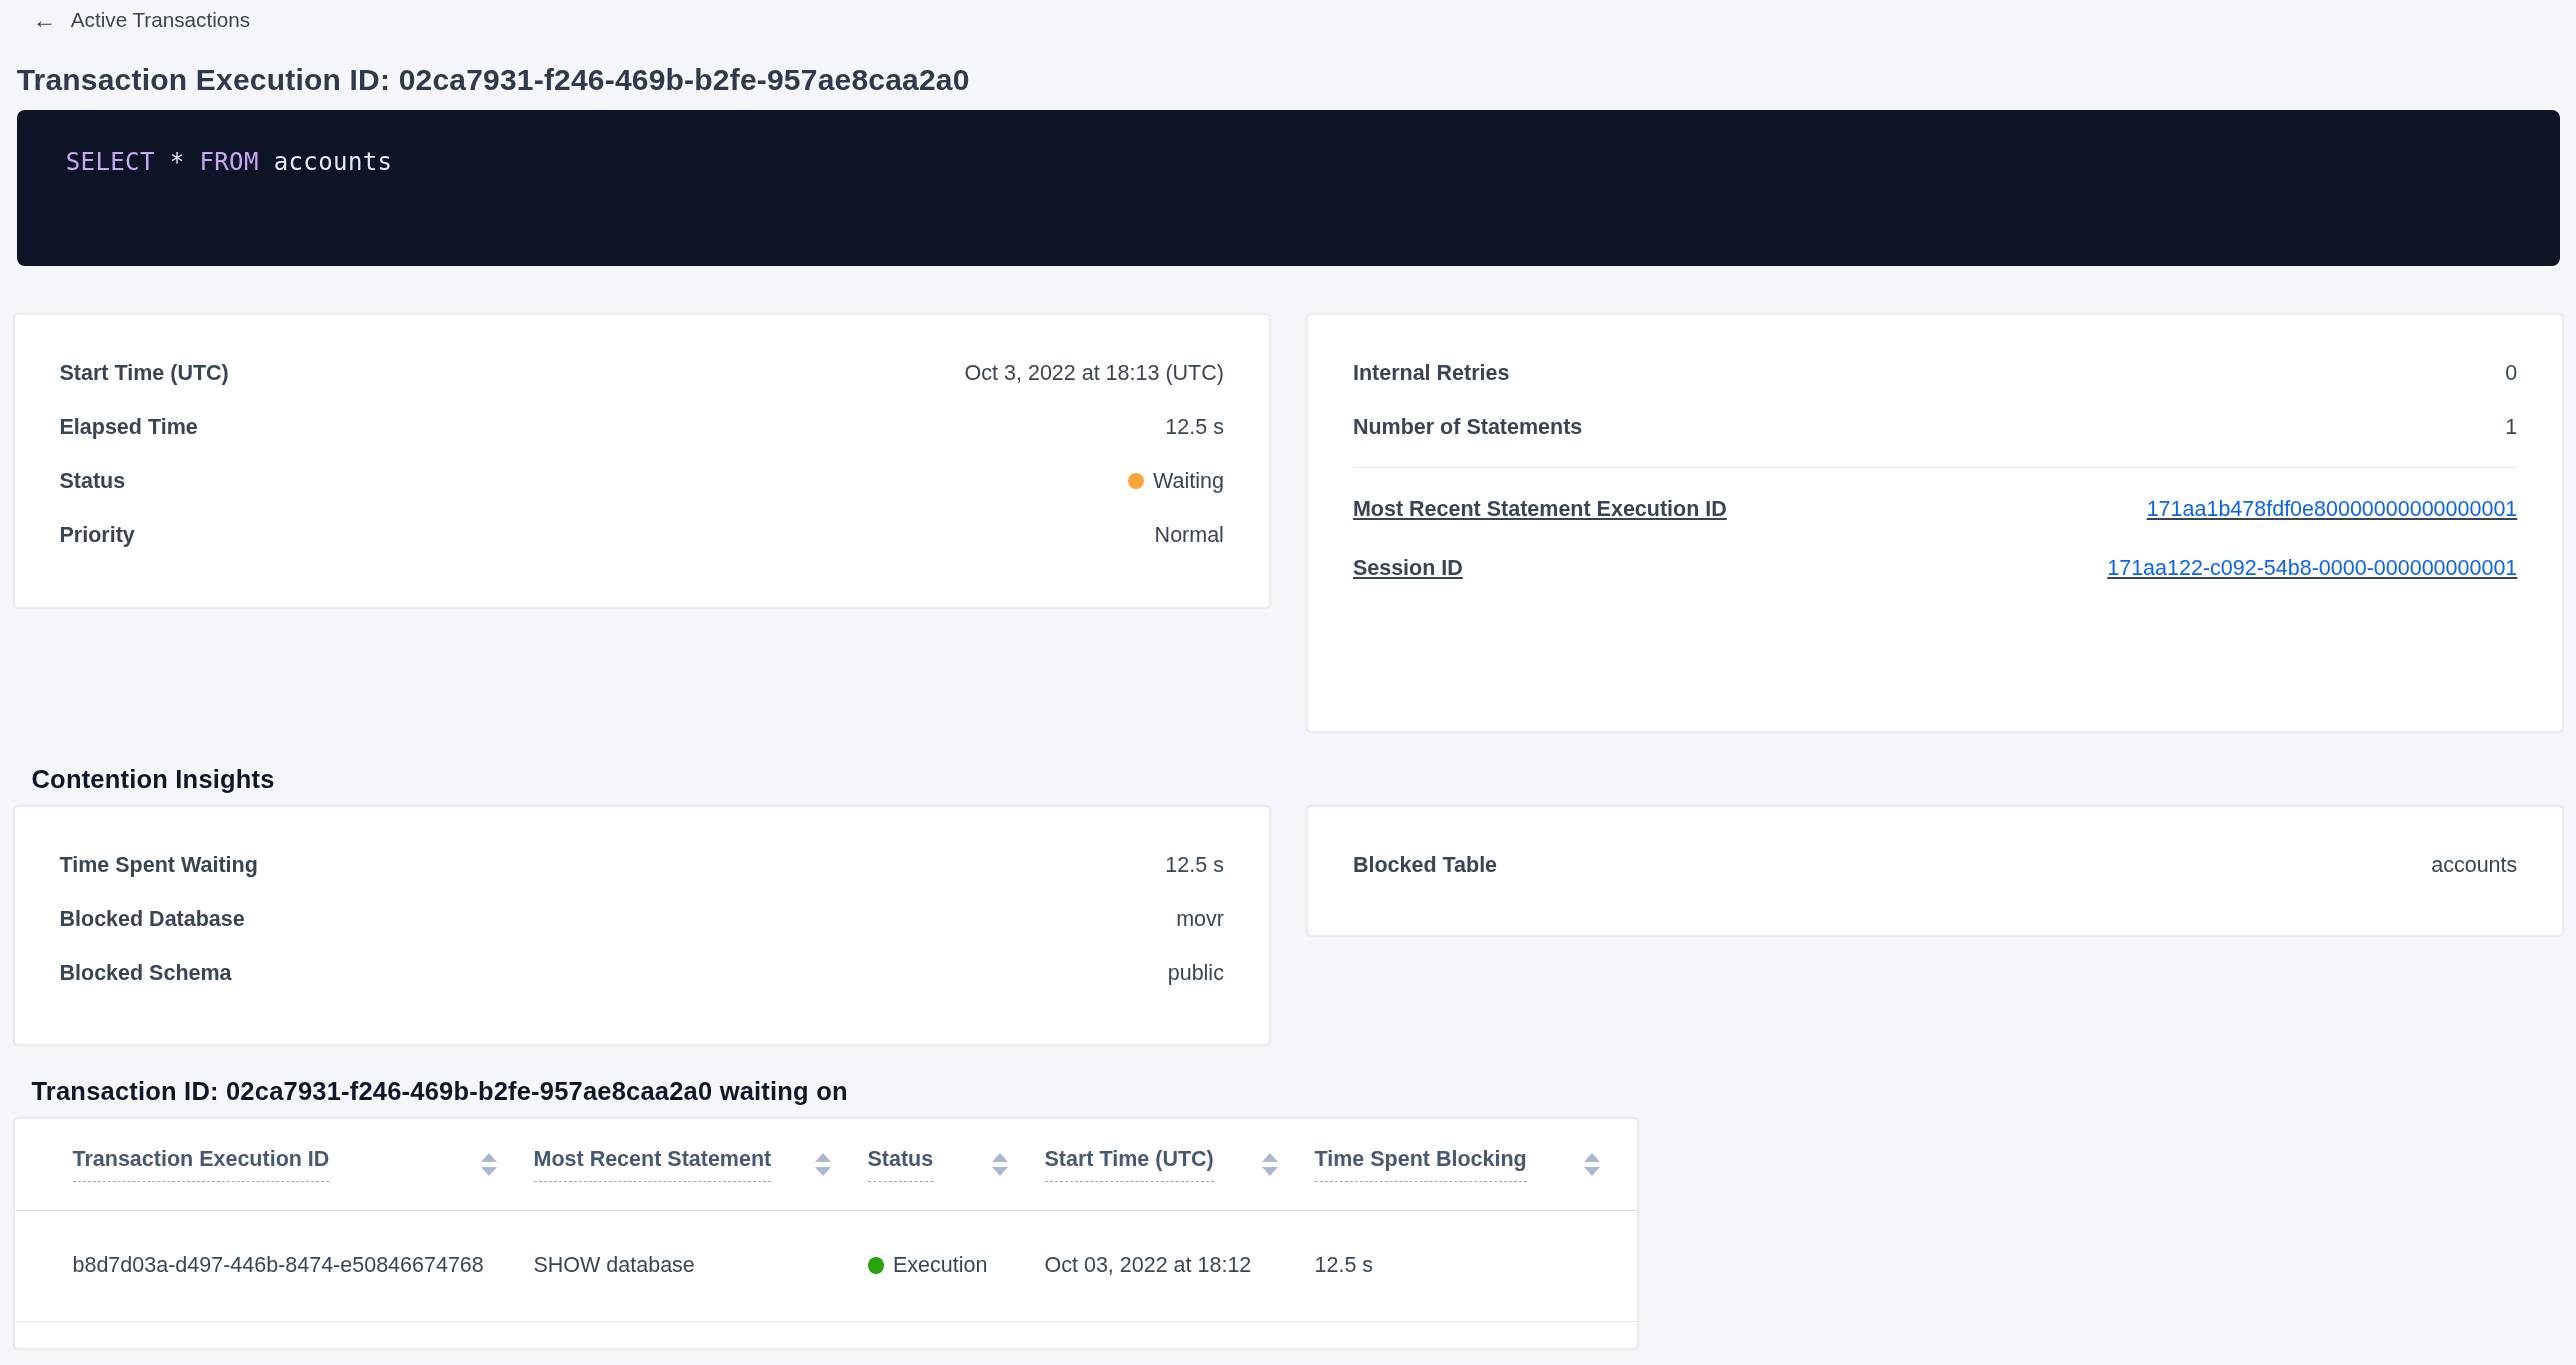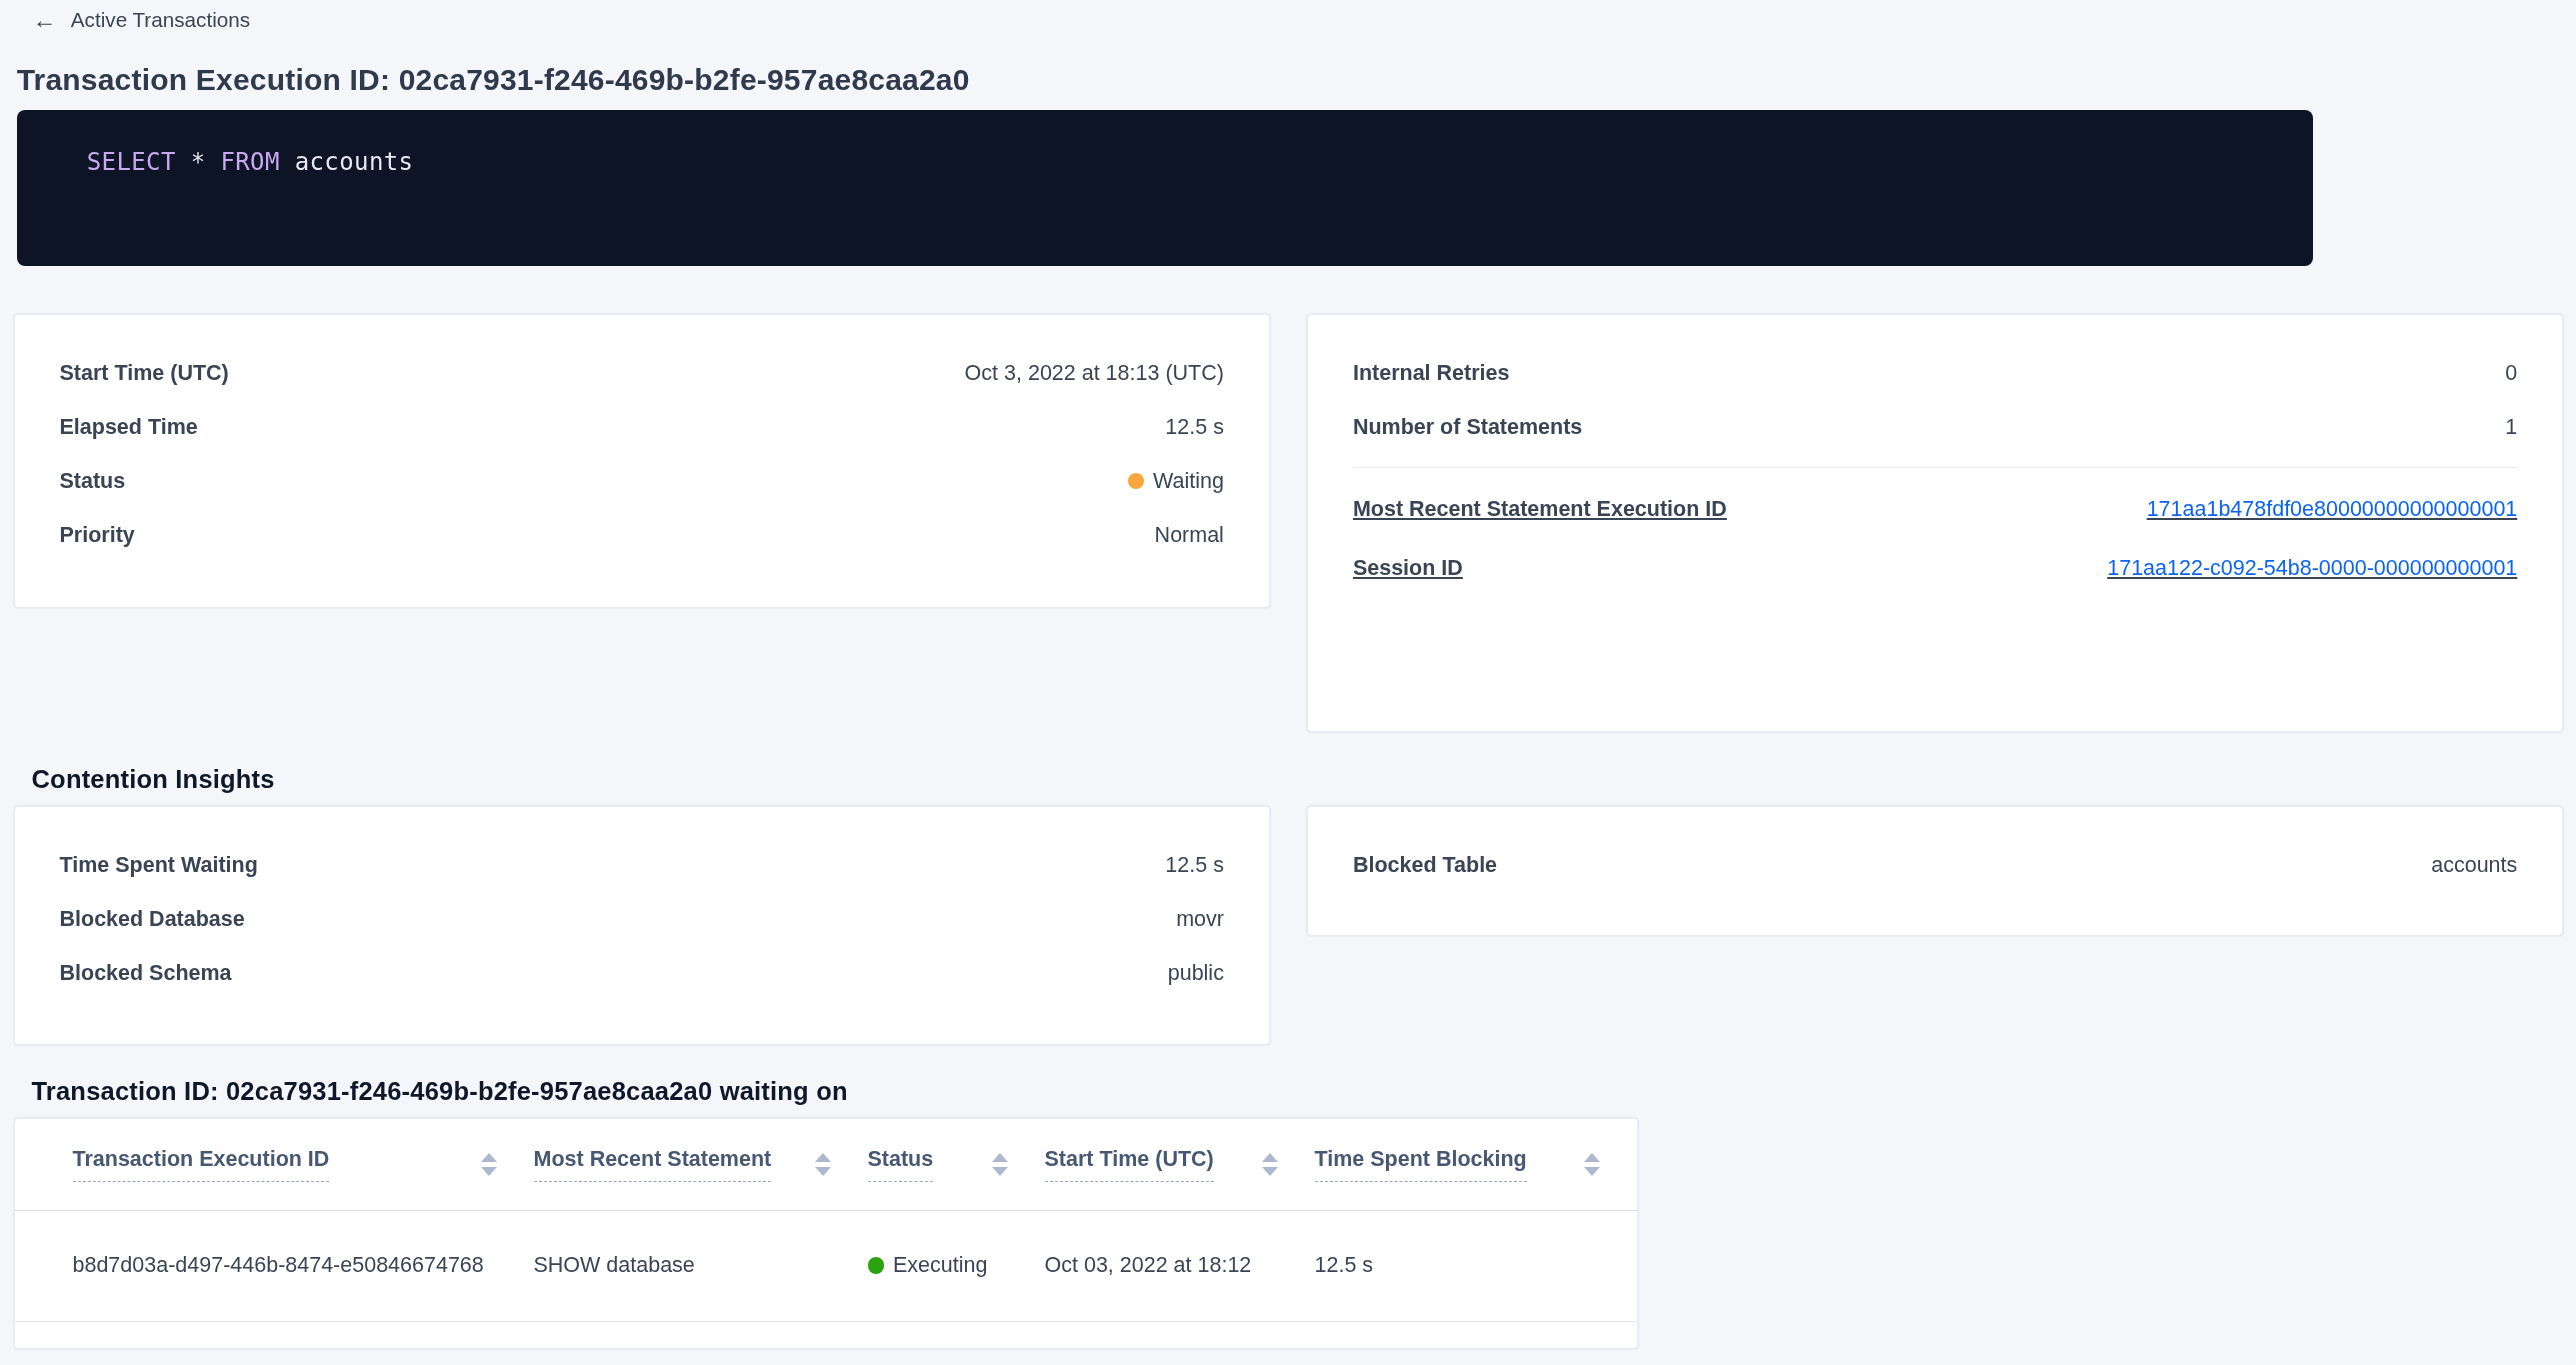--- a/index.html
+++ b/index.html
@@ -22,23 +22,23 @@
   
   h1.page-title {
     margin:29px 0 0 3.2px;
     font-size:30px; line-height:35px; font-weight:700; color:#2f3a4d;
     letter-spacing:0.2px;
   }
 
   
   .sqlbox {
     margin:12.7px 0 0 3.2px;
-    width:2296px; height:156px;
+    width:2543px; height:156px;
     background:#0d1425; border-radius:8px;
-    padding:38px 70px;
+    padding:38px 49px;
   }
   .sqlbox code {
     font-family:"DejaVu Sans Mono", monospace;
     font-size:24px; letter-spacing:0.4px;
   }
   .sqlbox .kw { color:#c9a8f0; }
   .sqlbox .op { color:#dfe3ee; }
   .sqlbox .ident { color:#e7eaf3; }
 
   
@@ -258,21 +258,21 @@
         </th>
       </tr>
     </thead>
     <tbody>
       <tr>
         <td>b8d7d03a-d497-446b-8474-e50846674768</td>
         <td>SHOW database</td>
         <td>
           <span class="dotval">
             <span class="dot executing"></span>
-            <span>Executing</span>
+            <span>Execution</span>
           </span>
         </td>
         <td>Oct 03, 2022 at 18:12</td>
         <td>12.5 s</td>
       </tr>
     </tbody>
   </table>
 </div>
 
 

